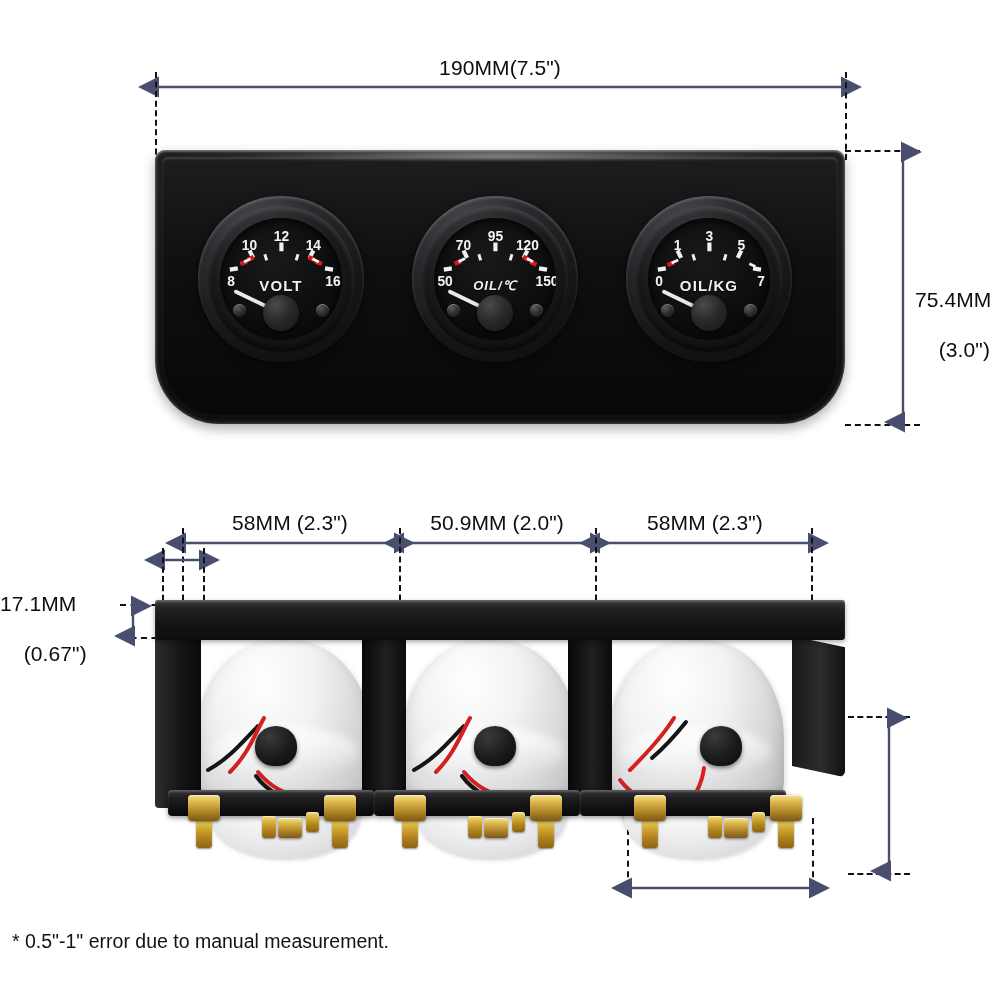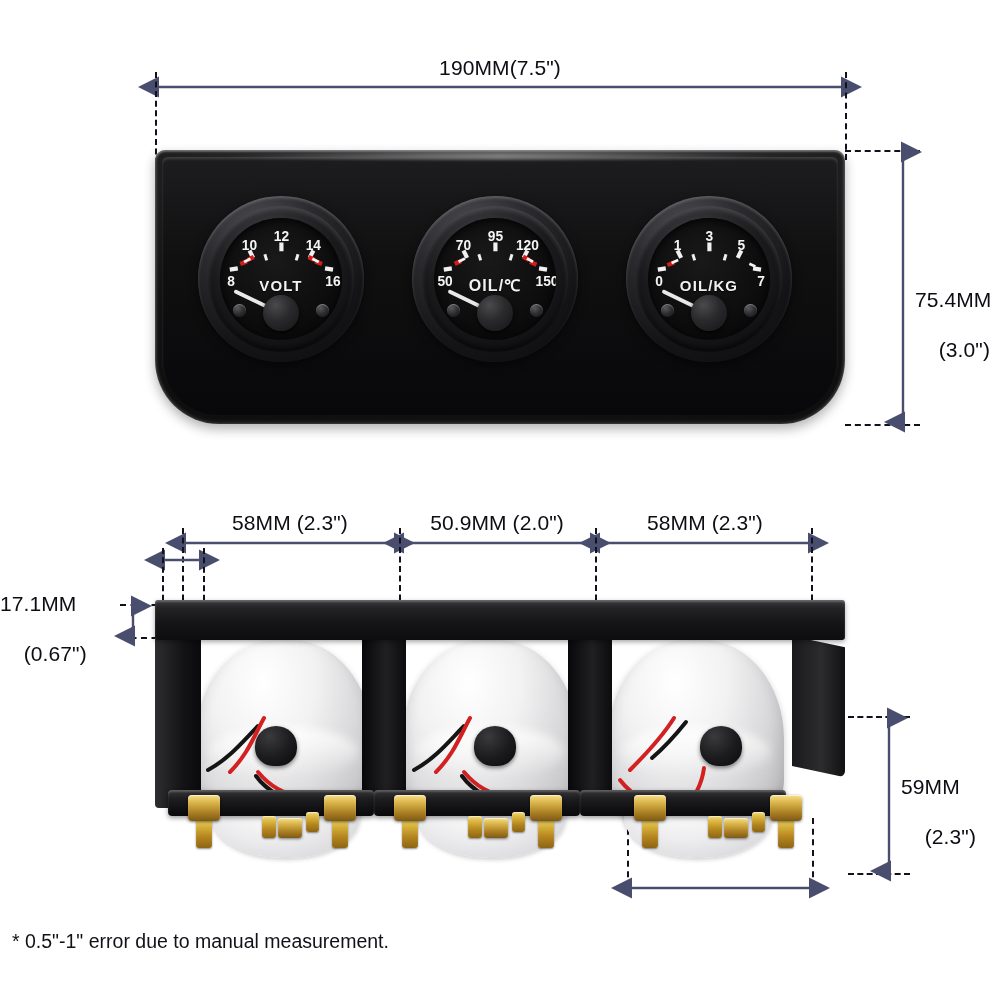--- a/index.html
+++ b/index.html
@@ -302,21 +302,21 @@
         </g>
         <g fill="#f4f4f4" font-family="Liberation Sans, sans-serif" font-size="11.2" font-weight="bold">
           <text x="9" y="55" text-anchor="middle">50</text>
           <text x="24" y="26" text-anchor="middle">70</text>
           <text x="50" y="19" text-anchor="middle">95</text>
           <text x="76" y="26" text-anchor="middle">120</text>
           <text x="92" y="55" text-anchor="middle">150</text>
         </g>
         <line x1="50" y1="78" x2="13" y2="60" stroke="#e9e9ea" stroke-width="3.1" stroke-linecap="round"></line>
       </svg>
-      <div class="label" style="font-size:16px; top:55%;">OIL/℃</div>
+      <div class="label" style="font-size:13px; top:55%;font-style:italic;">OIL/℃</div>
       <div class="hub" style="width:36px; height:36px;"></div>
       <div class="screw" style="left:11%; top:70%; width:13px; height:13px;"></div>
       <div class="screw" style="right:11%; top:70%; width:13px; height:13px;"></div>
     </div>
   </div>
 
   <div class="gauge" style="left:626px; top:196px; width:166px; height:166px;">
     <div class="bezel"></div>
     <div class="face">
       <svg class="dial" viewBox="0 0 100 100">
@@ -474,22 +474,20 @@
   <div class="stud" style="left:752px; top:812px; width:13px; height:20px;"></div>
   <div class="nut" style="left:724px; top:818px; width:24px; height:20px; border-radius:3px;"></div>
 
   <div class="dashh" style="left:848px; top:716px; width:62px;"></div>
   <div class="dashh" style="left:848px; top:873px; width:62px;"></div>
   <div class="arrowline" style="left:884px; top:716px; width:10px; height:157px;">
     <svg width="10" height="157" viewBox="0 0 10 157">
       <line x1="5" y1="2" x2="5" y2="155" stroke="#4a4e6e" stroke-width="2.4" marker-start="url(#arU)" marker-end="url(#arD)"></line>
     </svg>
   </div>
-  <div class="dimtext" style="left:901px; top:775px;"><span>59MM</span><br>
-    <span>(2.3")</span></div>
 
   <div class="dashv" style="left:627px; top:818px; height:70px;"></div>
   <div class="dashv" style="left:812px; top:818px; height:70px;"></div>
   <div class="arrowline" style="left:628px; top:883px; width:185px; height:10px;">
     <svg width="185" height="10" viewBox="0 0 185 10">
       <line x1="2" y1="5" x2="183" y2="5" stroke="#4a4e6e" stroke-width="2.4" marker-start="url(#arL)" marker-end="url(#arR)"></line>
     </svg>
   </div>
 
   <div class="note" style="left:12px; top:930px;">* 0.5"-1" error due to manual measurement.</div>

